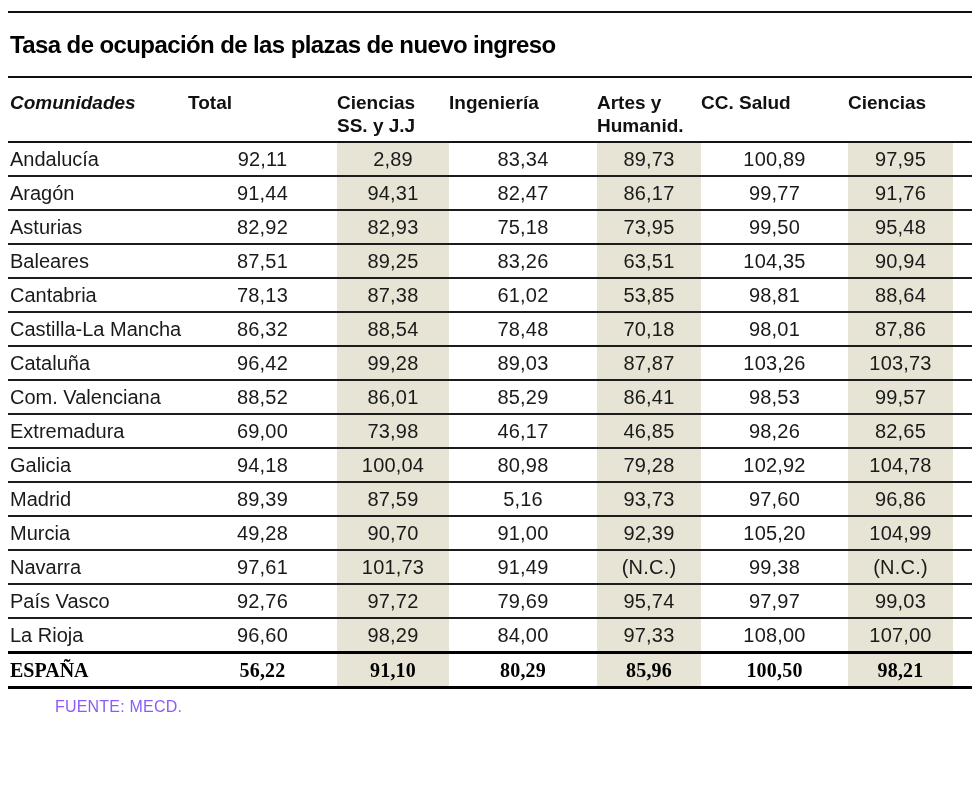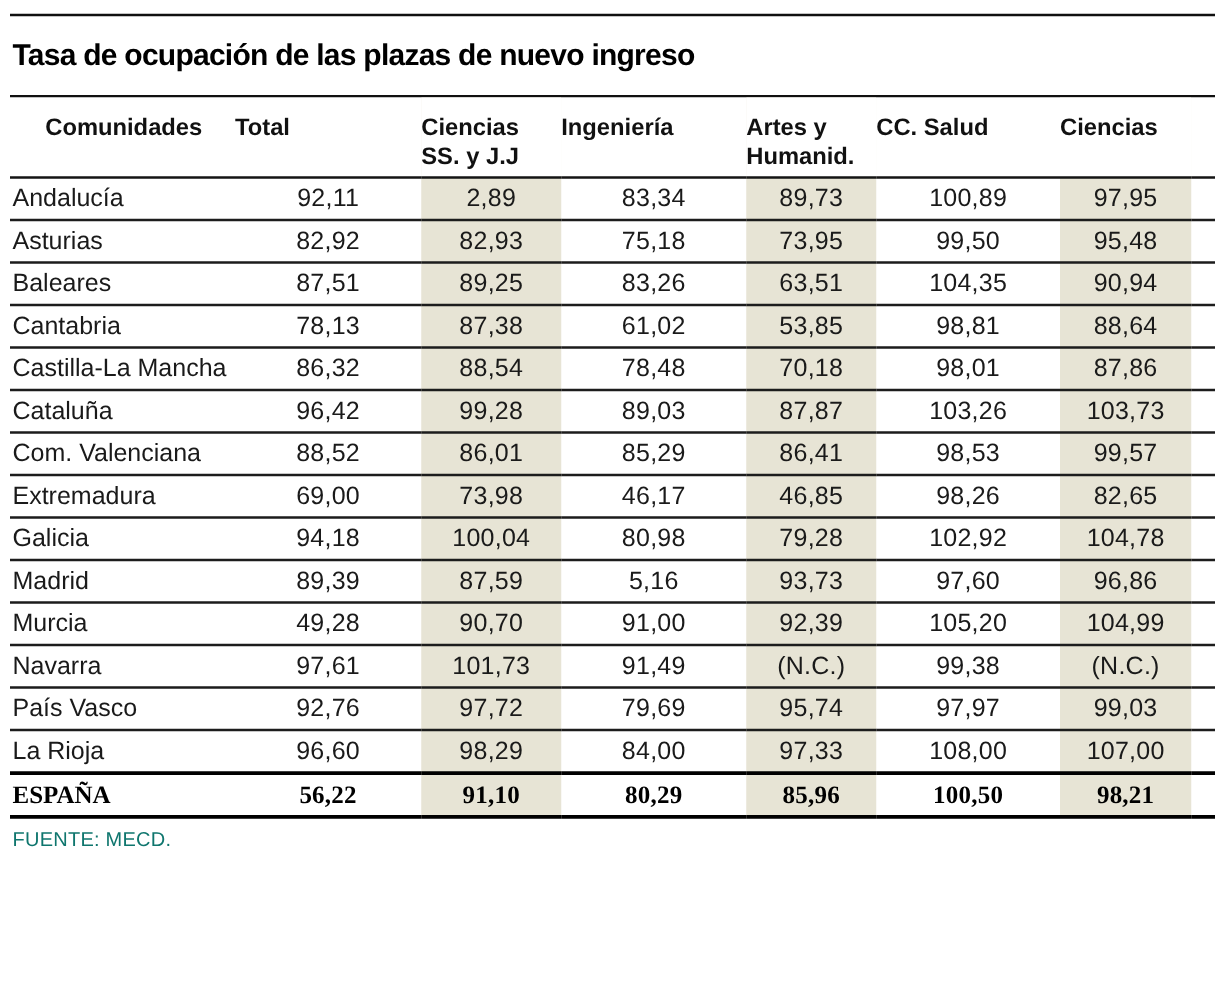--- a/index.html
+++ b/index.html
@@ -42,22 +42,23 @@
     color: #111111;
     vertical-align: top;
     padding: 13px 0 0 0;
     height: 50px;
     background: #ffffff;
     border-bottom: 2px solid #141414;
     text-align: left;
     line-height: 23px;
   }
   thead th.name {
-    text-align: center;
+    text-align: left;
     padding-left: 2px;
+    font-style: italic;
   }
   tbody td {
     font-size: 20px;
     height: 32px;
     border-bottom: 2px solid #1c1c1c;
     text-align: center;
     padding: 0;
     white-space: nowrap;
     letter-spacing: 0.2px;
   }
@@ -68,24 +69,25 @@
   }
   tbody tr.total td {
     font-weight: bold;
     color: #000000;
     border-top: 3px solid #000000;
     border-bottom: 3px solid #000000;
     font-family: Liberation Serif, serif;
   }
   .source {
     font-size: 16px;
-    color: #0f766e;
+    color: #8b5cf6;
     margin-top: 9px;
     padding-left: 2px;
     letter-spacing: 0.2px;
+    margin-left: 45px;
   }
 </style>
 </head>
 <body>
 
 <div class="infographic">
   <div class="rule"></div>
   <h1 class="title">Tasa de ocupación de las plazas de nuevo ingreso</h1>
   <div class="rule"></div>
 
@@ -133,20 +135,30 @@
           <td class="name">Andalucía</td>
           <td>92,11</td>
           <td>2,89</td>
           <td>83,34</td>
           <td>89,73</td>
           <td>100,89</td>
           <td>97,95</td>
           <td></td>
         </tr>
         <tr>
+          <td class="name">Aragón</td>
+          <td>91,44</td>
+          <td>94,31</td>
+          <td>82,47</td>
+          <td>86,17</td>
+          <td>99,77</td>
+          <td>91,76</td>
+          <td></td>
+        </tr>
+        <tr>
           <td class="name">Asturias</td>
           <td>82,92</td>
           <td>82,93</td>
           <td>75,18</td>
           <td>73,95</td>
           <td>99,50</td>
           <td>95,48</td>
           <td></td>
         </tr>
         <tr>

